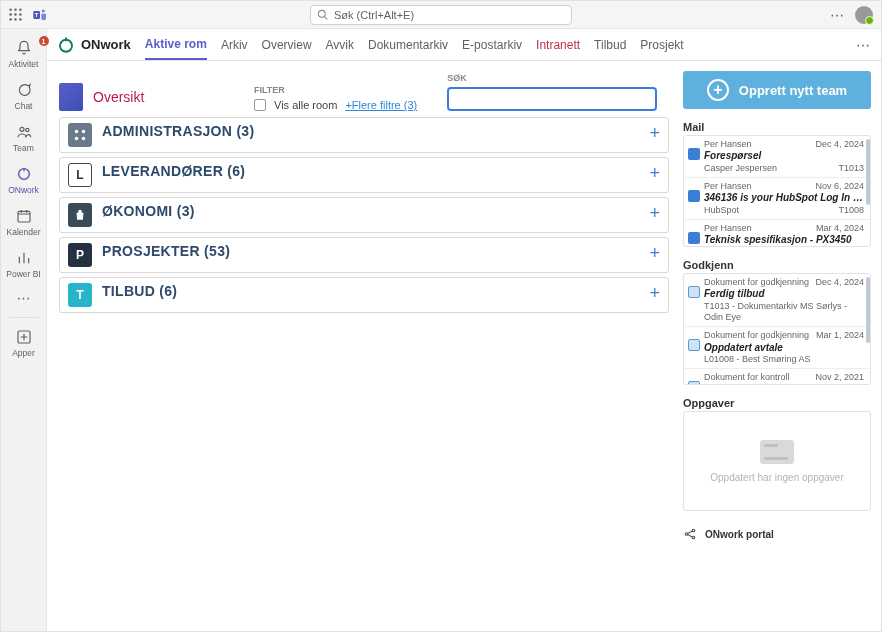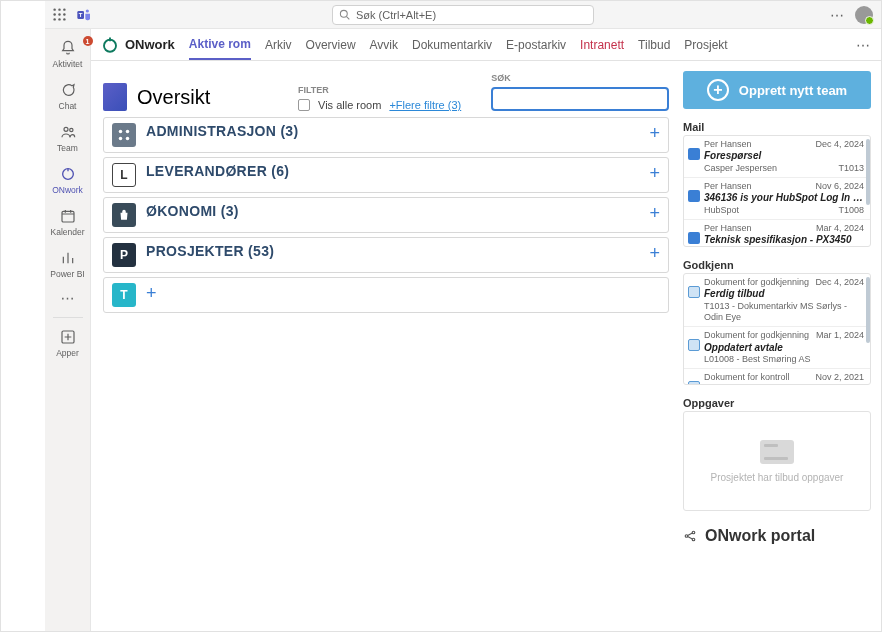--- a/index.html
+++ b/index.html
@@ -1,17 +1,17 @@
 <!DOCTYPE html>
 <html><head>
 <meta charset="utf-8">
 <style>
   * { box-sizing: border-box; margin: 0; padding: 0; }
   body { font-family: "Segoe UI", Arial, sans-serif; font-size: 12px; color: #242424; background: #fff; width: 882px; height: 632px; overflow: hidden; position: relative; }
-  .outer-frame { width: 882px; height: 632px; background: #fff; display: flex; flex-direction: column; border: 1px solid #e1e1e1; padding-left: 44px; }
+  .outer-frame { width: 882px; height: 632px; background: #fff; display: flex; flex-direction: column; border: 1px solid #e1e1e1; }
 
   
   .titlebar { height: 28px; background: #f5f5f5; display: flex; align-items: center; position: relative; border-bottom: 1px solid #e6e6e6; }
   .titlebar .waffle { margin-left: 8px; color: #616161; font-size: 13px; }
   .titlebar .teams-icon { margin-left: 10px; width: 16px; height: 16px; }
   .titlebar .search { position: absolute; left: 50%; transform: translateX(-50%); width: 262px; height: 20px; background: #fff; border: 1px solid #d1d1d1; border-radius: 4px; display: flex; align-items: center; padding: 0 6px; color: #616161; font-size: 11px; gap: 6px; }
   .titlebar .right { position: absolute; right: 8px; display: flex; align-items: center; gap: 10px; }
   .titlebar .ellipsis { color: #616161; font-size: 14px; letter-spacing: 1px; }
   .avatar { width: 18px; height: 18px; border-radius: 50%; background: #999; position: relative; }
   .avatar::after { content: ""; position: absolute; right: -1px; bottom: -1px; width: 7px; height: 7px; background: #6bb700; border-radius: 50%; border: 1.5px solid #f5f5f5; }
@@ -35,21 +35,21 @@
   .app-header .tab.alert { color: #c4314b; }
   .app-header .more { margin-left: auto; color: #616161; font-size: 14px; letter-spacing: 1px; cursor: pointer; }
 
   .workspace { flex: 1; display: flex; min-height: 0; background: #fff; }
   .left-col { flex: 1; display: flex; flex-direction: column; padding: 12px 10px 0 12px; min-width: 0; }
   .right-col { width: 202px; padding: 10px 10px 0 4px; display: flex; flex-direction: column; gap: 12px; overflow: hidden; }
 
   .filters { display: flex; align-items: flex-end; gap: 30px; margin: 0 0 6px 0; }
   .page-title { display: flex; align-items: center; gap: 10px; flex: 0 0 165px; }
   .page-title .doc-icon { width: 24px; height: 28px; background: linear-gradient(135deg,#5b5fc7,#3a4fb8); border-radius: 2px; }
-  .page-title span { font-size: 20px; color: #000000; }
+  .page-title span { font-size: 14px; color: #be185d; }
   .filter-block { display: flex; flex-direction: column; gap: 4px; }
   .filter-block label { font-size: 9px; color: #888; font-weight: 600; }
   .filter-row { display: flex; align-items: center; gap: 8px; font-size: 11px; color: #444; }
   .checkbox { width: 12px; height: 12px; border: 1px solid #999; border-radius: 2px; }
   .flerelink { color: #2b88d8; text-decoration: underline; cursor: pointer; font-size: 11px; }
   .search-block { flex: 1; max-width: 210px; }
   .search-input { width: 100%; height: 24px; border: 2px solid #3a7fd5; border-radius: 4px; padding: 0 6px; font-size: 12px; }
 
   .group { border: 1px solid #d8d8d8; border-radius: 3px; margin-bottom: 4px; display: flex; align-items: flex-start; padding: 5px 8px; cursor: pointer; background: #fff; }
   .group .gicon { width: 24px; height: 24px; border-radius: 3px; display:flex; align-items:center; justify-content:center; color:#fff; font-weight:700; font-size:12px; margin-right: 10px; flex-shrink: 0; }
@@ -67,21 +67,21 @@
   .row1 { display: flex; justify-content: space-between; color: #666; font-size: 9px; }
   .row2 { font-weight: 700; color: #222; font-size: 10px; white-space: nowrap; overflow: hidden; text-overflow: ellipsis; font-style: italic; }
   .row3 { display: flex; justify-content: space-between; color: #666; font-size: 9px; }
   .item-icon { position: absolute; left: 4px; top: 12px; width: 12px; height: 12px; border-radius: 2px; }
   .mail-icon-bg { background: #3a7fd5; }
   .doc-icon-bg { background: #cfe3f5; border:1px solid #5b9bd5; }
   .empty-tasks { border: 1px solid #e2e2e2; border-radius: 3px; height: 100px; display:flex; flex-direction:column; align-items:center; justify-content:center; color:#b3b3b3; font-size:10px; gap:8px; }
   .empty-tasks .card-icon { width: 34px; height: 24px; background: #d9d9d9; border-radius: 3px; position: relative; }
   .empty-tasks .card-icon::before { content:""; position:absolute; top:4px; left:4px; width:14px; height:3px; background:#bfbfbf; border-radius:1px; }
   .empty-tasks .card-icon::after { content:""; position:absolute; bottom:4px; left:4px; width:24px; height:3px; background:#bfbfbf; border-radius:1px; }
-  .portal-link { display:flex; align-items:center; gap:8px; font-size:16px; font-weight:600; color:#333; padding:4px 0; cursor:pointer; }
+  .portal-link { display:flex; align-items:center; gap:8px; font-size:10px; font-weight:600; color:#333; padding:4px 0; cursor:pointer; }
   .portal-link .pl-icon { width:14px; height:14px; color:#555; }
 
   svg { display: block; }
 </style>
 </head>
 <body>
 
 <div class="outer-frame">
 
   <div class="titlebar">
@@ -268,20 +268,21 @@
                 <div class="gtitle">ØKONOMI (3)</div>
                 <div class="plus">+</div>
               </div>
               <div class="group">
                 <div class="gicon" style="background:#233140;">P</div>
                 <div class="gtitle">PROSJEKTER (53)</div>
                 <div class="plus">+</div>
               </div>
               <div class="group">
                 <div class="gicon" style="background:#27b6c9;">T</div>
+                <div class="gtitle">TILBUD (6)</div>
                 <div class="plus">+</div>
               </div>
             </div>
         </div>
 
         <div class="right-col">
           <button class="new-team-btn">
             <span class="plusbig">+</span>
             <span>Opprett nytt team</span>
           </button>
@@ -361,21 +362,21 @@
                   </div>
                   <div class="row2">TO Hotel</div>
                 </div>
               </div>
           </div>
 
           <div>
             <div class="panel-title">Oppgaver</div>
             <div class="empty-tasks">
               <div class="card-icon"></div>
-              <span>Prosjektet har tilbud oppgaver</span>
+              <span>Oppdatert har ingen oppgaver</span>
             </div>
           </div>
 
           <div class="portal-link">
             <span class="pl-icon">
                 <svg width="14" height="14" viewBox="0 0 24 24" fill="none" stroke="#555" stroke-width="2">
                   <circle cx="6" cy="12" r="2.2"></circle>
                   <circle cx="18" cy="6" r="2.2"></circle>
                   <circle cx="18" cy="18" r="2.2"></circle>
                   <path d="M8 11l8-4M8 13l8 4"></path>

